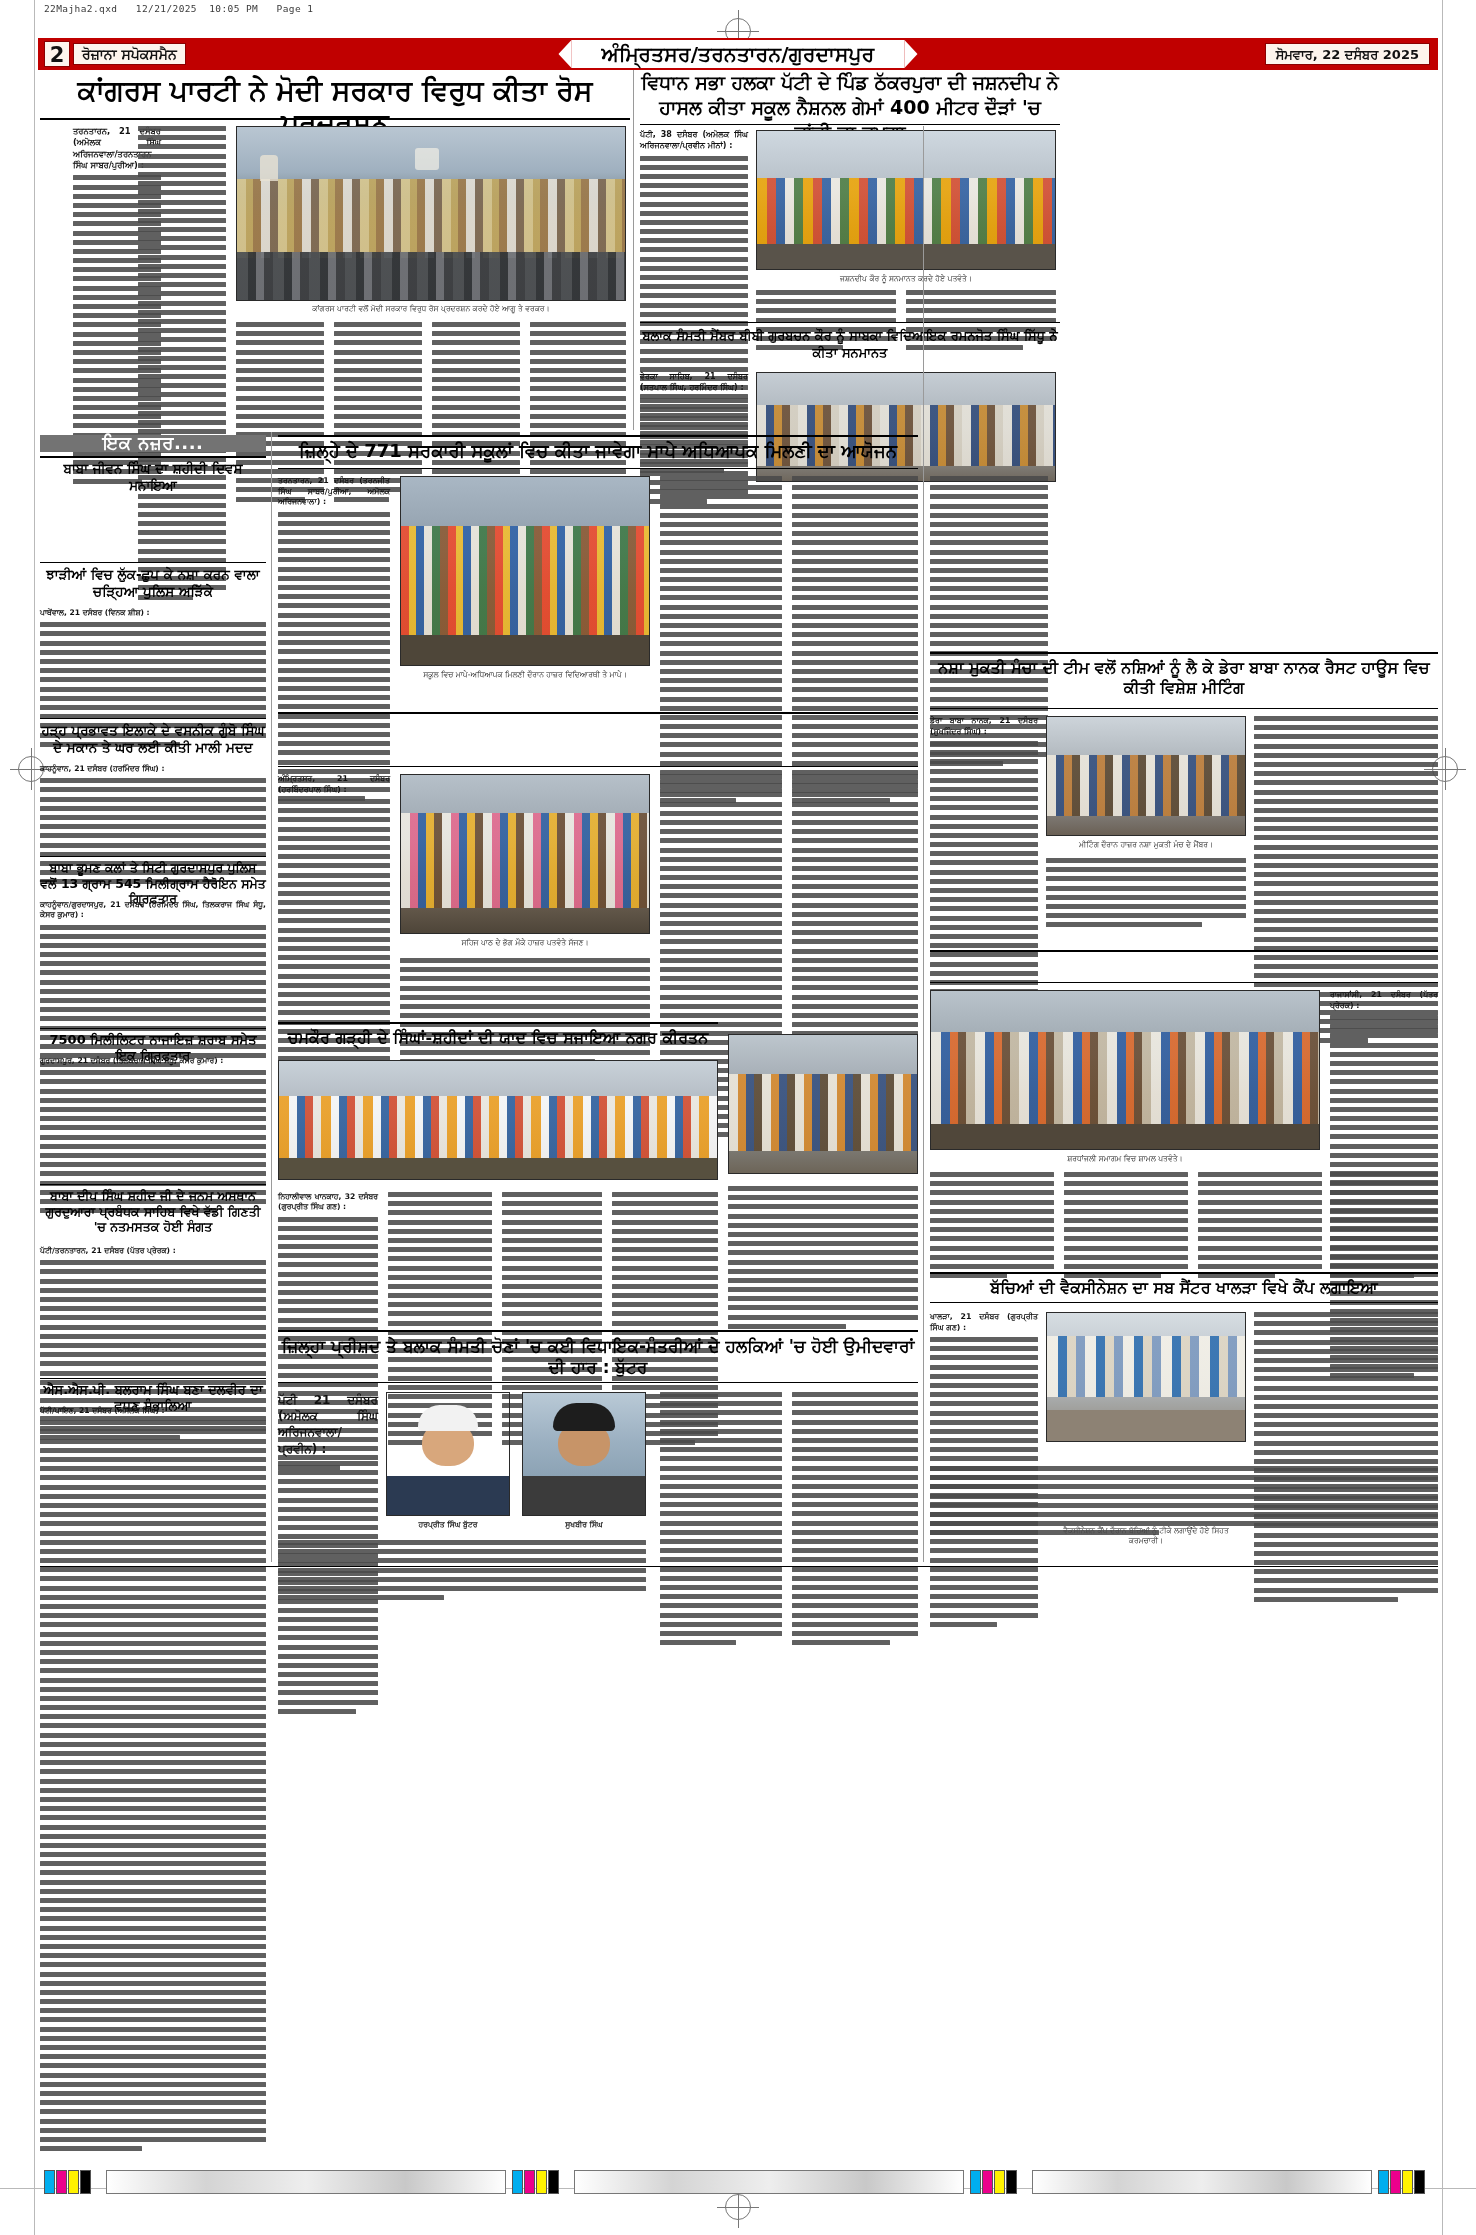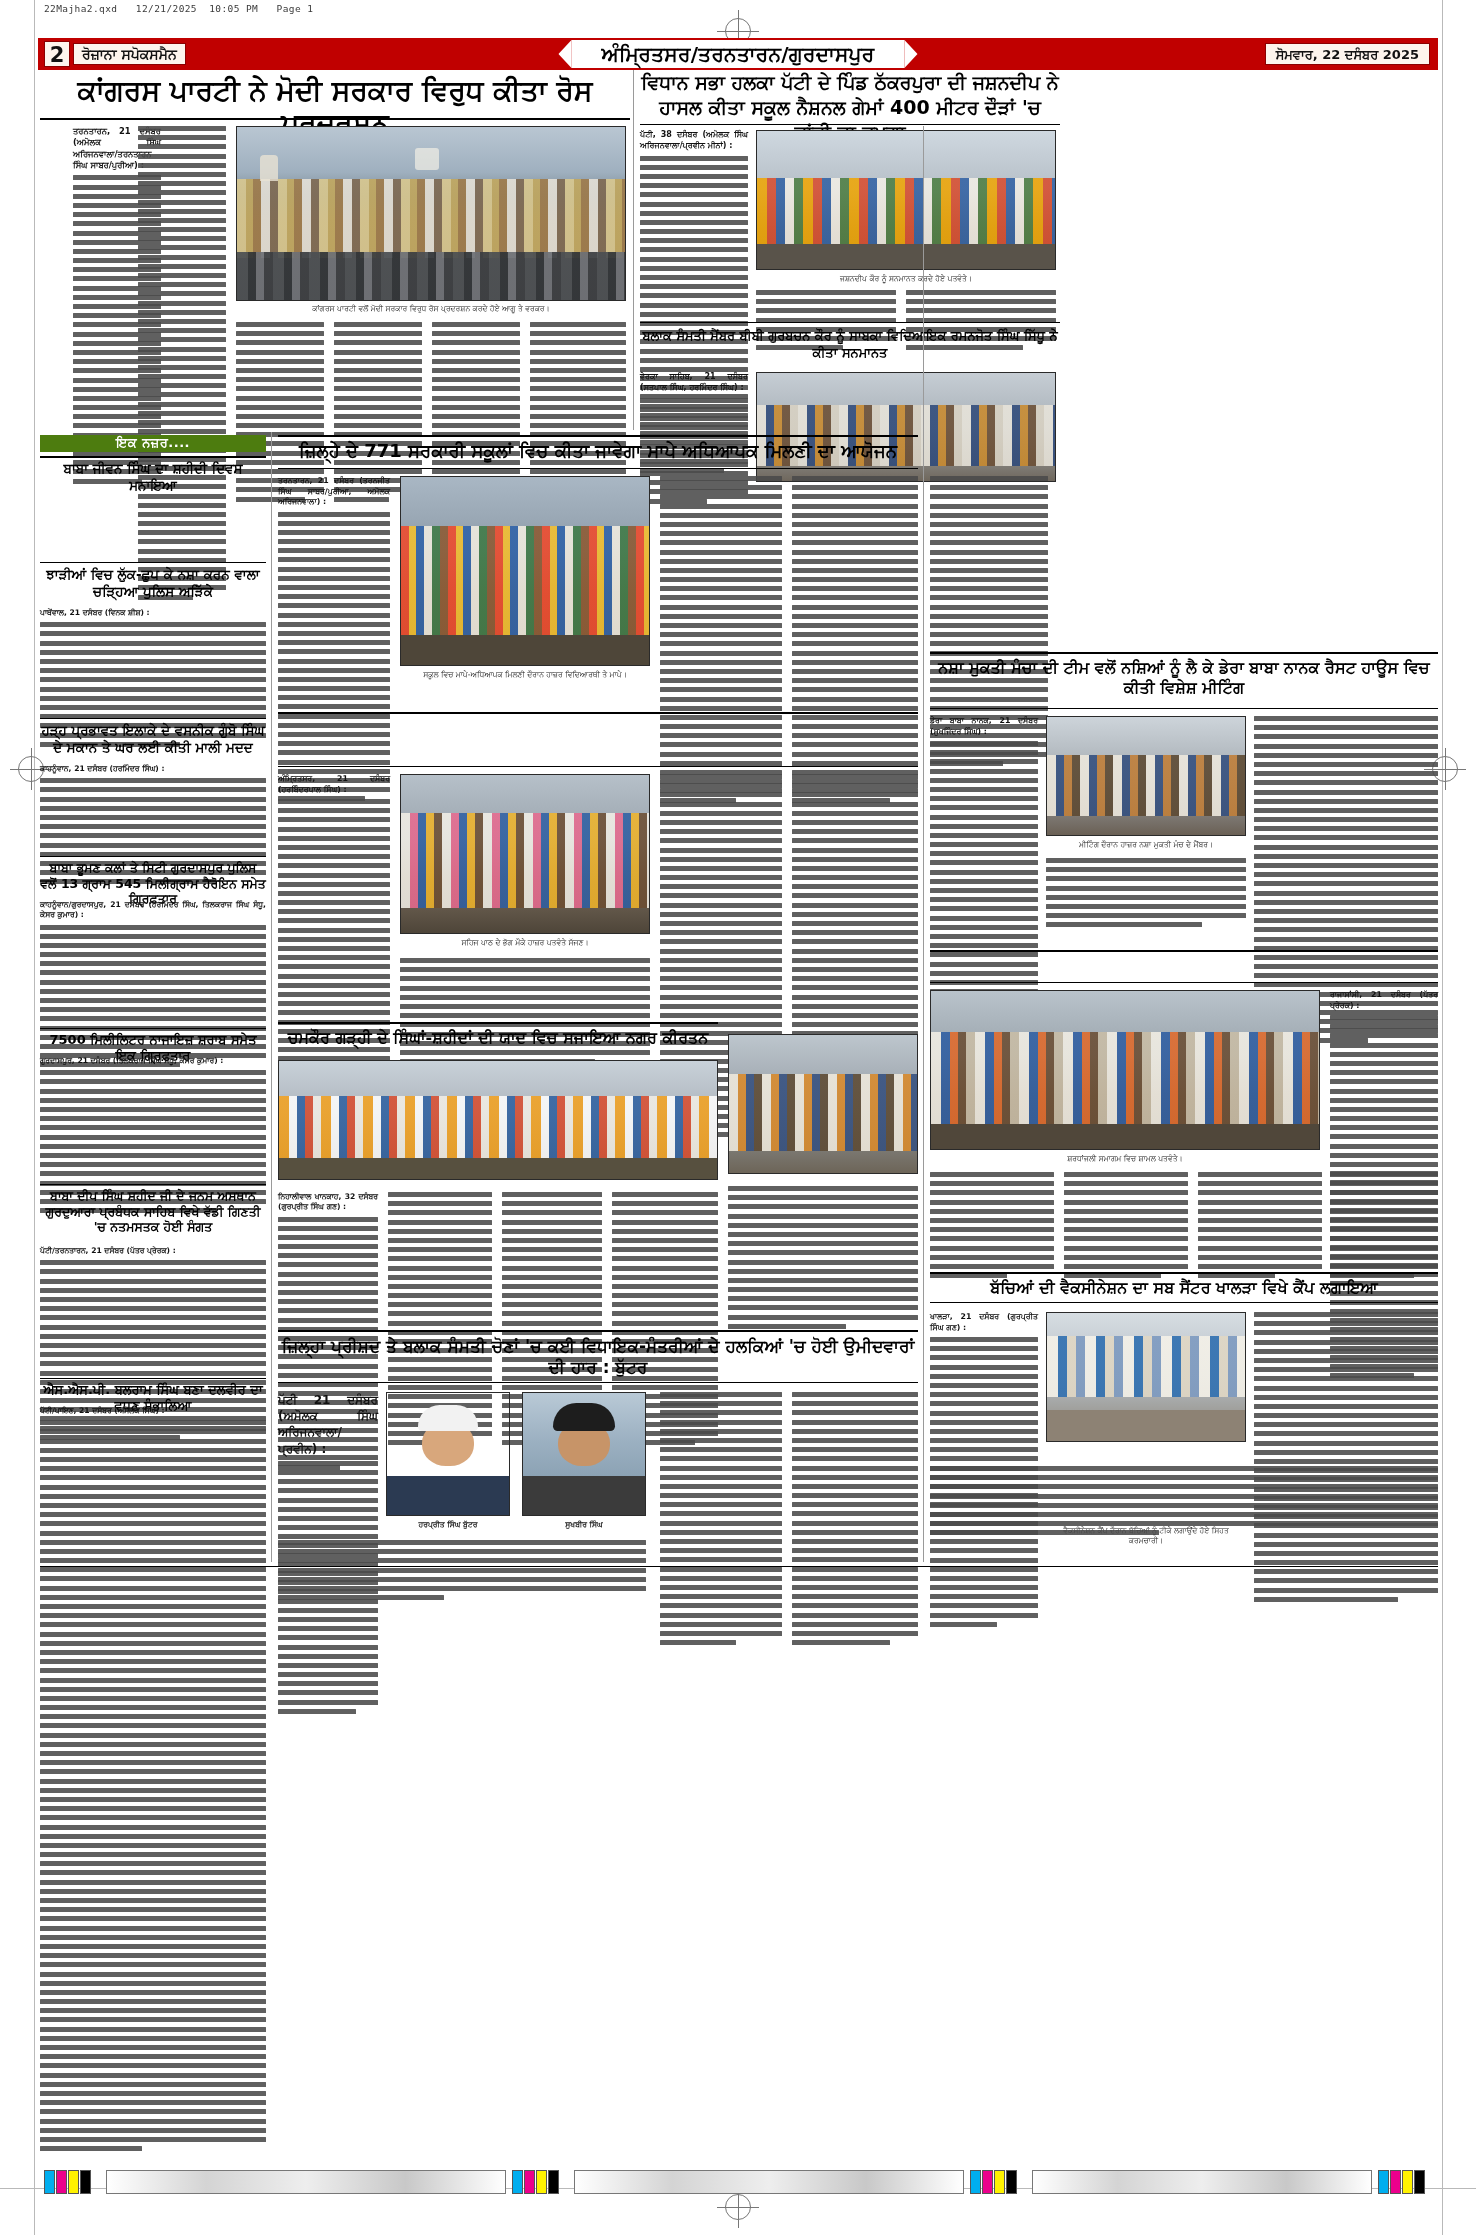--- a/index.html
+++ b/index.html
@@ -85,22 +85,22 @@
   
   .photo { position:absolute; border:1px solid #2a2a2a; overflow:hidden; }
   .photo .sky { position:absolute; inset:0; }
   .cap {
     position:absolute; font-size:7.6px; color:#1a1a1a; text-align:center;
     line-height:1.3;
   }
 
   
   .blue-bar {
-    position:absolute; background:#4d7c0f; color:#fff;
-    font-size:13px; font-weight:bold; text-align:center;
+    position:absolute; background:#737373; color:#fff;
+    font-size:18px; font-weight:bold; text-align:center;
     line-height:15px; letter-spacing:.5px;
   }
 
   
   .hbox { position:absolute; }
   .hbox .t { font-weight:bold; text-align:center; color:#000; }
 
   
   .vsep { position:absolute; width:1px; background:#9a9a9a; }
 

